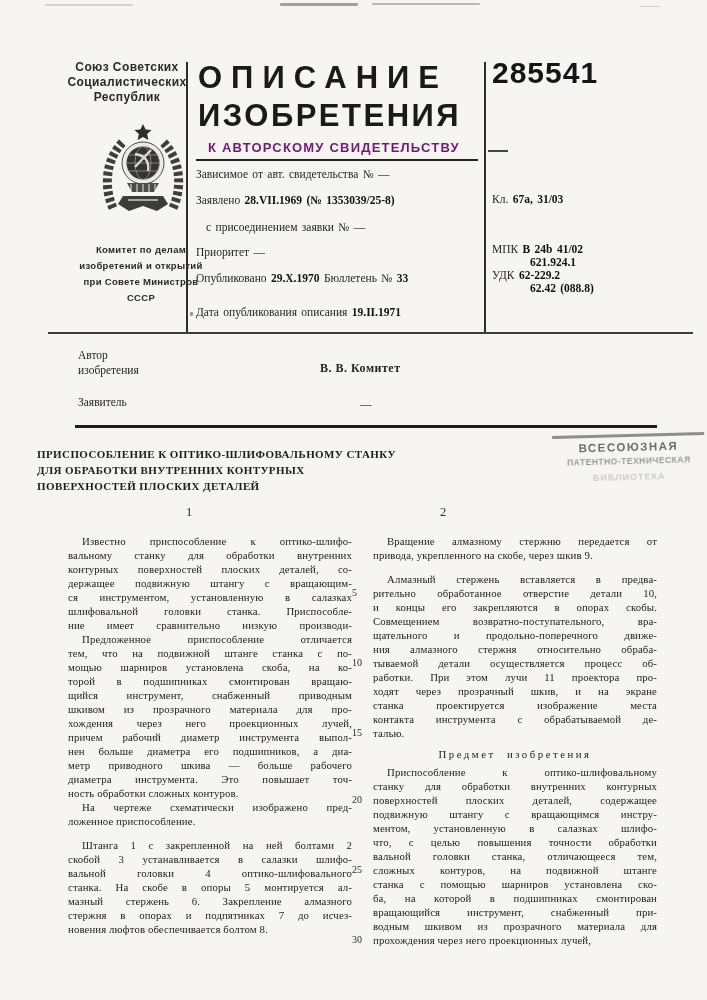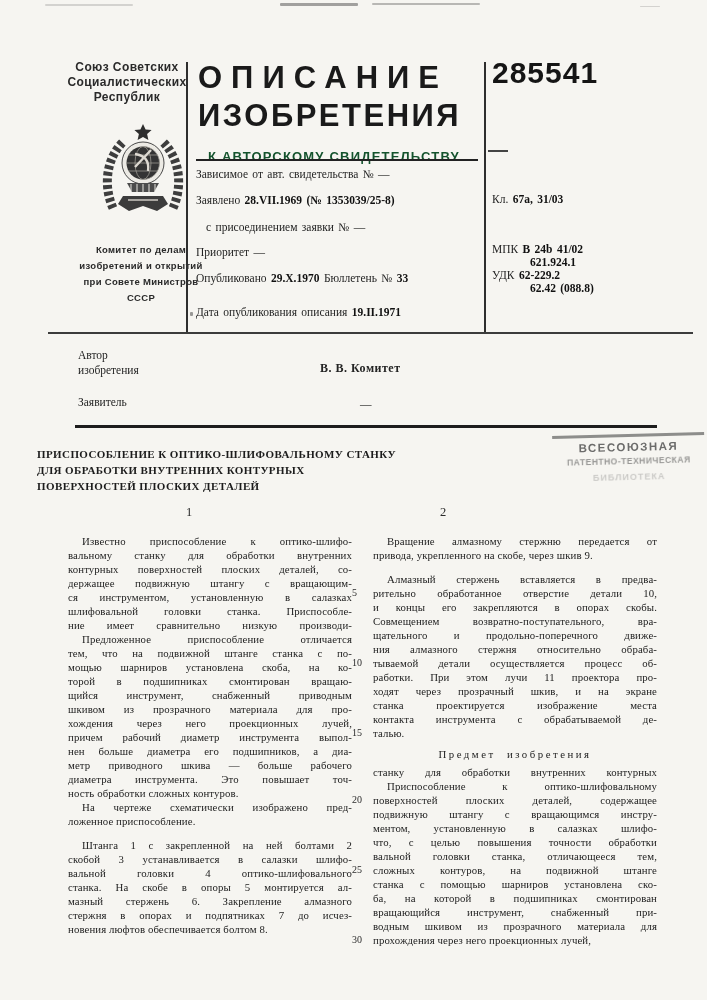--- a/index.html
+++ b/index.html
@@ -39,23 +39,23 @@
     position:absolute;left:198px;top:60px;
     font-family:"Liberation Sans",sans-serif;font-weight:bold;
     font-size:31px;letter-spacing:9px;color:#1a1a1a;white-space:nowrap;
   }
   .doc-title-2{
     position:absolute;left:198px;top:98px;
     font-family:"Liberation Sans",sans-serif;font-weight:bold;
     font-size:31px;letter-spacing:2.5px;color:#1a1a1a;white-space:nowrap;
   }
   .doc-subtitle{
-    position:absolute;left:208px;top:149px;
+    position:absolute;left:208px;top:140px;
     font-family:"Liberation Sans",sans-serif;font-weight:bold;
-    font-size:13px;letter-spacing:1.2px;color:#14532d;white-space:nowrap;
+    font-size:13px;letter-spacing:1.2px;color:#701a75;white-space:nowrap;
   }
   .subtitle-rule{position:absolute;left:196px;top:159px;width:282px;height:2px;background:#222;}
   .subtitle-rule-ext{position:absolute;left:488px;top:150px;width:20px;height:2px;background:#444;}
   .patent-number{
     position:absolute;left:492px;top:56px;
     font-family:"Liberation Sans",sans-serif;font-weight:bold;
     font-size:30px;letter-spacing:1px;color:#151515;white-space:nowrap;
   }
   
   .bib{position:absolute;left:196px;font-size:11.5px;color:#242424;
@@ -281,22 +281,22 @@
       <div class="tline">Совмещением возвратно-поступательного, вра-</div>
       <div class="tline">щательного и продольно-поперечного движе-</div>
       <div class="tline">ния алмазного стержня относительно обраба-</div>
       <div class="tline"><span class="gnum">10</span>тываемой детали осуществляется процесс об-</div>
       <div class="tline">работки. При этом лучи 11 проектора про-</div>
       <div class="tline">ходят через прозрачный шкив, и на экране</div>
       <div class="tline">станка проектируется изображение места</div>
       <div class="tline">контакта инструмента с обрабатываемой де-</div>
       <div class="tline end"><span class="gnum">15</span>талью.</div>
       <div class="tline heading" style="margin-top: 4px; margin-bottom: 2px;">Предмет изобретения</div>
+      <div class="tline ind">Приспособление к оптико-шлифовальному</div>
       <div class="tline">станку для обработки внутренних контурных</div>
-      <div class="tline ind">Приспособление к оптико-шлифовальному</div>
       <div class="tline"><span class="gnum">20</span>поверхностей плоских деталей, содержащее</div>
       <div class="tline">подвижную штангу с вращающимся инстру-</div>
       <div class="tline">ментом, установленную в салазках шлифо-</div>
       <div class="tline">что, с целью повышения точности обработки</div>
       <div class="tline">вальной головки станка, отличающееся тем,</div>
       <div class="tline"><span class="gnum">25</span>сложных контуров, на подвижной штанге</div>
       <div class="tline">станка с помощью шарниров установлена ско-</div>
       <div class="tline">ба, на которой в подшипниках смонтирован</div>
       <div class="tline">вращающийся инструмент, снабженный при-</div>
       <div class="tline">водным шкивом из прозрачного материала для</div>

